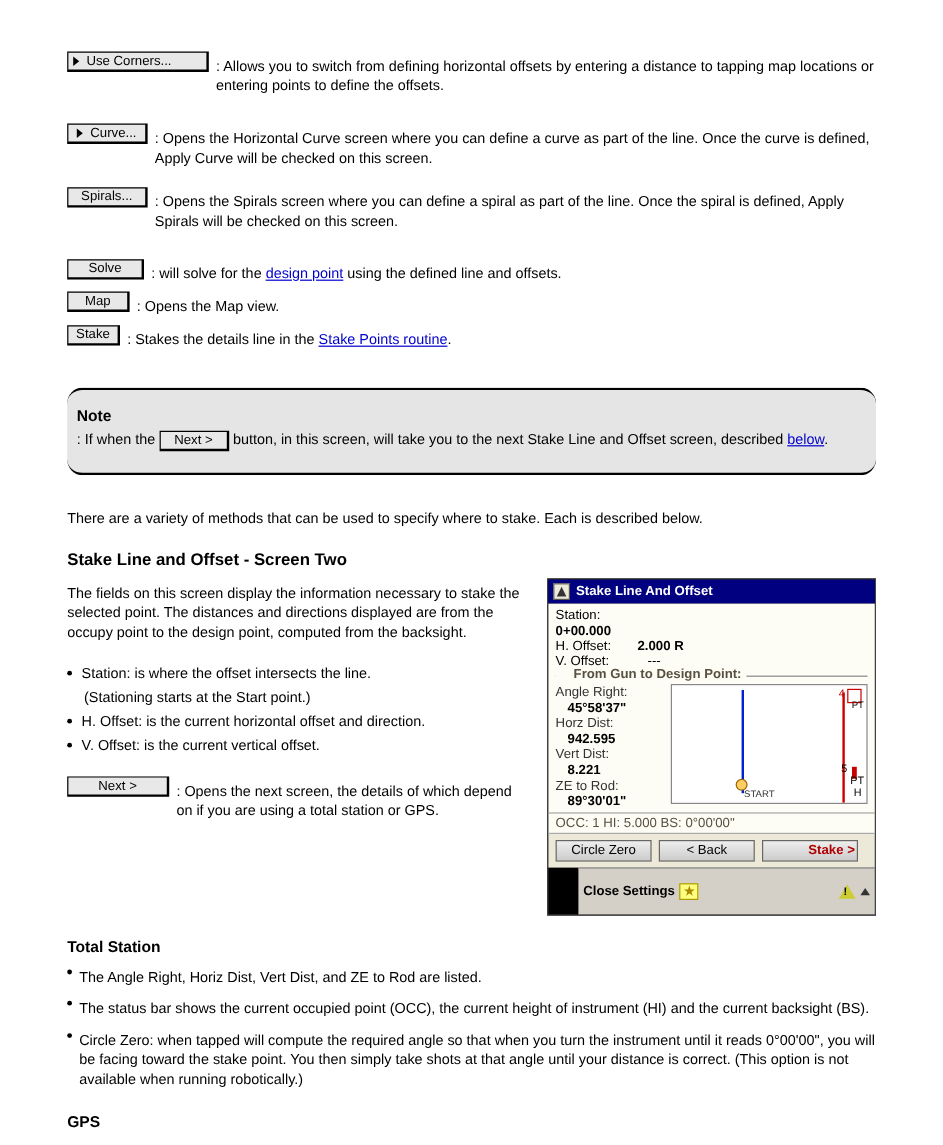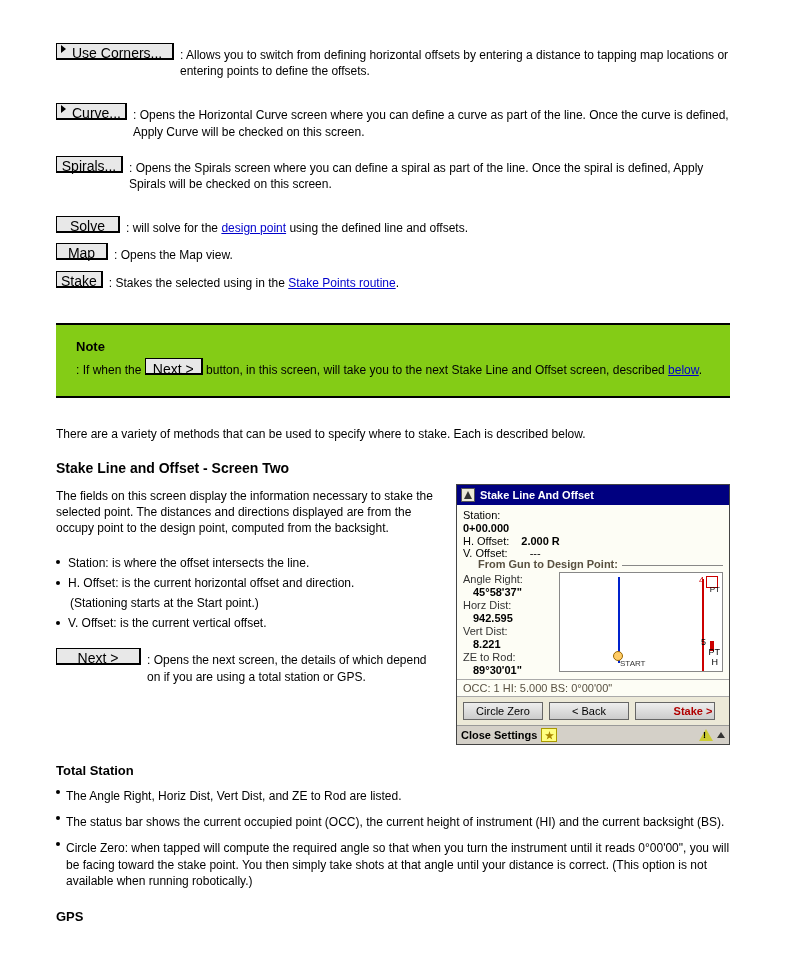--- a/index.html
+++ b/index.html
@@ -27,26 +27,27 @@
     margin: 4px 0;
   }
   .btn-row {
     display: flex;
     align-items: flex-start;
     gap: 6px;
     margin: 3px 0;
   }
   .ui-btn {
     display: inline-flex;
+    align-items: center;
     justify-content: center;
     background: #e8e8e8;
     border: 1px solid #000;
     border-bottom-width: 2px;
     border-right-width: 2px;
-    font-size: 14px;
+    font-size: 11px;
     padding: 1px 4px;
     white-space: nowrap;
     height: 17px;
   }
   .ui-btn.wide { min-width: 118px; justify-content: flex-start; padding-left: 4px; }
   .ui-btn.med { min-width: 67px; }
   .ui-btn.small { min-width: 50px; }
   .ui-btn.narrow { min-width: 44px; }
   .ui-btn.tiny { min-width: 58px; justify-content: center;}
   .tri {
@@ -55,25 +56,26 @@
     border-bottom: 4px solid transparent;
     border-left: 5px solid #000;
     margin-right: 6px;
   }
   .link-blue {
     color: #0000cc;
     text-decoration: underline;
     cursor: pointer;
   }
   .note-box {
-    background: #84cc16;
+    background: #e5e5e5;
     border-top: 2px solid #000;
     border-bottom: 2px solid #000;
-    padding: 14px 20px;
+    padding: 14px 8px;
     margin: 28px 0;
+    border-radius: 13px;
   }
   .note-title {
     font-weight: bold;
     font-size: 13px;
     margin-bottom: 4px;
   }
   .two-col {
     display: flex;
     gap: 20px;
     align-items: flex-start;
@@ -138,21 +140,21 @@
   }
   .shot-body {
     background: #fdfdf5;
     padding: 3px 6px 2px 6px;
     position: relative;
   }
   .shot-line { margin: 1px 0; }
   .shot-bold { font-weight: bold; }
   .shot-row2 {
     display: flex;
-    gap: 12px;
+    gap: 22px;
   }
   .fieldset-line {
     position: relative;
     border-top: 1px solid #888;
     margin-top: 6px;
     padding-top: 2px;
   }
   .fieldset-line .legend {
     position: absolute;
     top: -8px;
@@ -207,22 +209,23 @@
     font-family: Tahoma, Verdana, sans-serif;
     white-space: nowrap;
   }
   .shot-btn.red { color: #b00000; font-weight: bold; padding-left: 36px; }
   .shot-footer {
     display: flex;
     align-items: center;
     justify-content: space-between;
     background: #d4d0c8;
     border-top: 1px solid #999;
-    padding: 2px 4px;
-    font-size: 11px;
+    padding: 12px 4px;
+    font-size: 11px;
+    margin-left: 25px;
   }
   .shot-footer-left {
     display: flex; align-items: center; gap: 4px;
   }
   .star-box {
     width: 16px; height: 14px;
     background: #ffff80;
     border: 1px solid #aa9900;
     display: flex; align-items: center; justify-content: center;
     color: #aa8800;
@@ -316,21 +319,21 @@
       <span>Map</span>
     </span>
     <span class="para" style="flex:1">: Opens the Map view.</span>
   </div>
 
   <div class="btn-row">
     <span class="ui-btn narrow" style="min-width:44px">
       <span>Stake</span>
     </span>
     <span class="para" style="flex:1">
-      <span>: Stakes the selected using in the </span><span class="link-blue">Stake Points routine</span><span>.</span>
+      <span>: Stakes the details line in the </span><span class="link-blue">Stake Points routine</span><span>.</span>
     </span>
   </div>
 
   <div class="note-box">
     <div class="note-title">Note</div>
     <div class="para">
       <span>: If when the </span>
       <span class="ui-btn tiny">Next &gt;</span>
       <span> button, in this screen, will take you to the next Stake Line and Offset screen, described </span>
       <span class="link-blue">below</span><span>.</span>
@@ -343,24 +346,24 @@
 
   <div class="two-col">
     <div class="left-col">
       <div class="para">The fields on this screen display the information necessary to stake the selected point. The distances and directions displayed are from the occupy point to the design point, computed from the backsight.</div>
 
       <div style="height:10px"></div>
 
       <div class="para">
         <span class="bullet-dot"></span><span>Station: is where the offset intersects the line.</span>
       </div>
+      <div class="para" style="margin-left:14px">(Stationing starts at the Start point.)</div>
       <div class="para">
         <span class="bullet-dot"></span><span>H. Offset: is the current horizontal offset and direction.</span>
       </div>
-      <div class="para" style="margin-left:14px">(Stationing starts at the Start point.)</div>
       <div class="para">
         <span class="bullet-dot"></span><span>V. Offset: is the current vertical offset.</span>
       </div>
 
       <div style="height:10px"></div>
 
       <div class="btn-row">
         <span class="ui-btn small" style="min-width:85px">
           <span>Next &gt;</span>
         </span>

